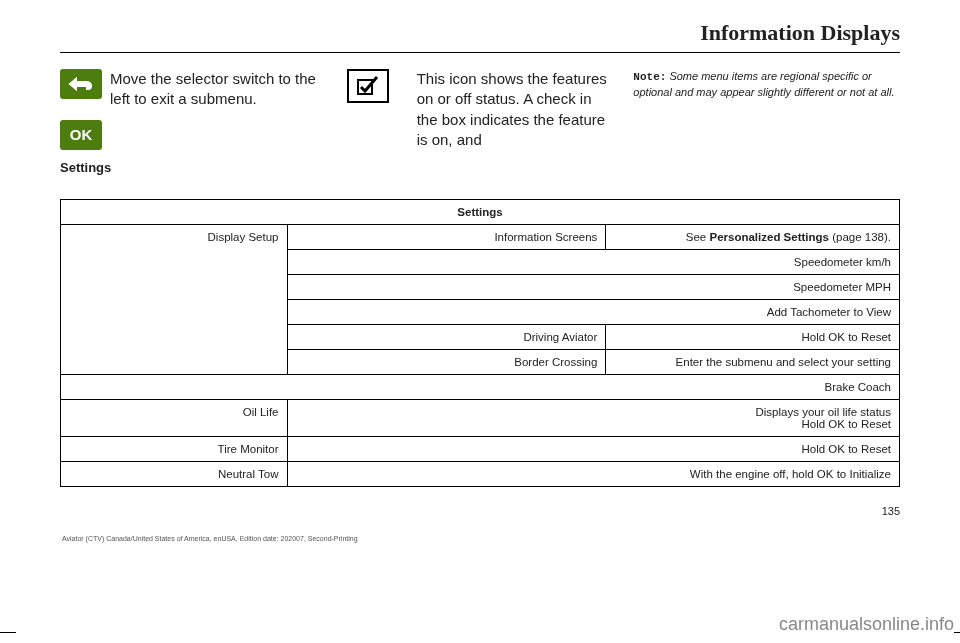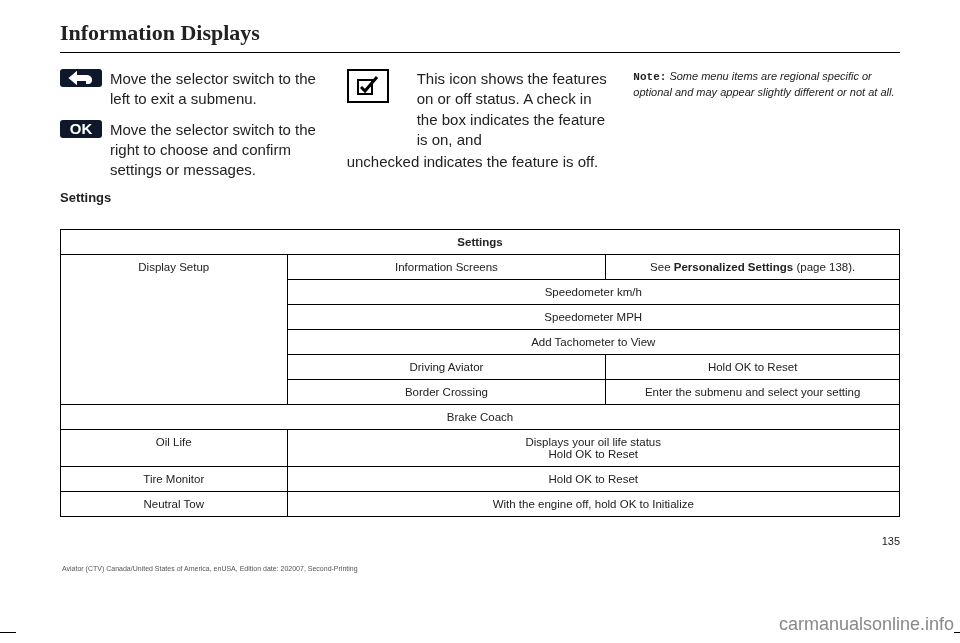--- a/index.html
+++ b/index.html
@@ -9,21 +9,21 @@
     background: #fff;
     font-family: Arial, Helvetica, sans-serif;
     color: #222;
     font-size: 12px;
     position: relative;
   }
   .page {
     padding: 20px 60px 10px 60px;
   }
   .title-block {
-    text-align: left;
+    text-align: right;
     padding-bottom: 6px;
     border-bottom: 1px solid #000;
     margin-bottom: 16px;
   }
   .title {
     font-family: Georgia, 'Times New Roman', serif;
     font-size: 22px;
     font-weight: bold;
   }
   .cols {
@@ -31,22 +31,22 @@
     gap: 20px;
     margin-bottom: 16px;
   }
   .col { flex: 1; }
   .icon-row {
     display: flex;
     gap: 8px;
     margin-bottom: 10px;
   }
   .icon-box {
-    width: 42px; height: 18px;
-    background: #0f172a;
+    width: 42px; height: 30px;
+    background: #4d7c0f;
     color: #fff;
     border-radius: 3px;
     display: flex;
     align-items: center;
     justify-content: center;
     font-weight: bold;
     font-size: 15px;
     flex: 0 0 auto;
   }
   .icon-outline {
@@ -61,21 +61,21 @@
   .note-label { font-weight: bold; font-style: normal; font-family: Liberation Mono, monospace; }
   .sub-heading { font-weight: bold; font-size: 13px; margin-bottom: 8px; }
   table.settings {
     width: 100%;
     border-collapse: collapse;
     font-size: 11.5px;
   }
   table.settings th, table.settings td {
     border: 1px solid #000;
     padding: 6px 8px;
-    text-align: center;
+    text-align: right;
     vertical-align: top;
   }
   table.settings .hdr {
     text-align: center;
     font-weight: bold;
   }
   .page-num {
     text-align: right;
     font-size: 11px;
     margin-top: 18px;
@@ -125,36 +125,34 @@
             <path d="M2 8 L8 3 L8 6 L19 6 A3.5 3.5 0 0 1 19 13 L19 10 L8 10 L8 13 Z" fill="none" stroke="#fff" stroke-width="2"></path>
             <path d="M3 8 L8 4 L8 6.5 L19 6.5 C22 6.5 22 11 19 11 L19 9.5 L8 9.5 L8 12 Z" fill="#fff"></path>
           </svg>
         </div>
         <div class="icon-desc">Move the selector switch to the left to exit a submenu.</div>
       </div>
       <div class="icon-row">
         <div class="icon-box">
             <span>OK</span>
           </div>
-        <div class="icon-desc">Move the selector switch to the right to choose and confirm settings or messages.</div>
       </div>
       <div class="sub-heading">Settings</div>
     </div>
 
     <div class="col">
       <div class="icon-row" style="margin-bottom:2px;gap:28px;">
         <div class="icon-outline check-svg">
           <svg width="26" height="22" viewBox="0 0 26 22">
             <rect x="3" y="5" width="14" height="14" fill="none" stroke="#000" stroke-width="2"></rect>
             <path d="M6 12 L10 16 L22 2" fill="none" stroke="#000" stroke-width="3"></path>
           </svg>
         </div>
         <div class="icon-desc">This icon shows the features on or off status. A check in the box indicates the feature is on, and</div>
       </div>
-      <div class="icon-desc">unchecked indicates the feature is off.</div>
     </div>
 
     <div class="col">
       <div class="note-text">
         <span class="note-label">Note:</span><span> Some menu items are regional specific or optional and may appear slightly different or not at all.</span>
       </div>
     </div>
 
   </div>
 

